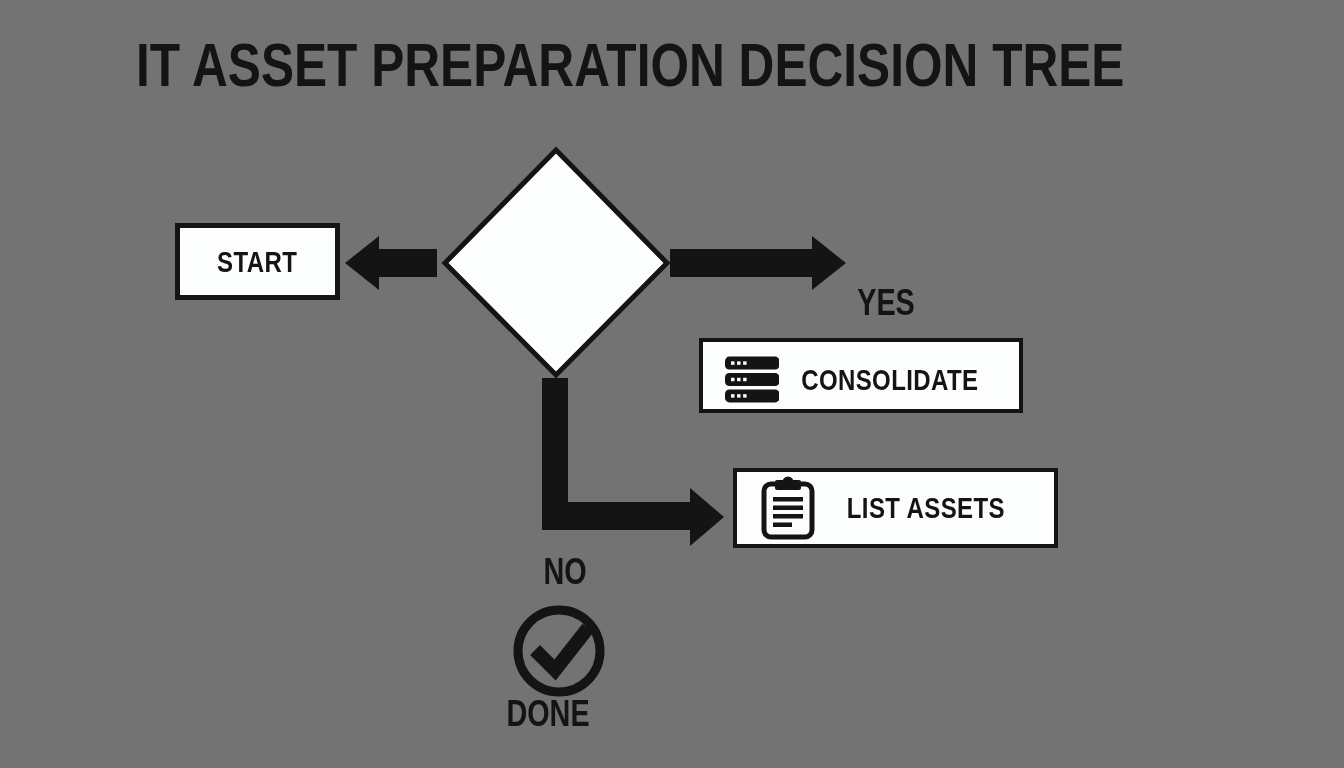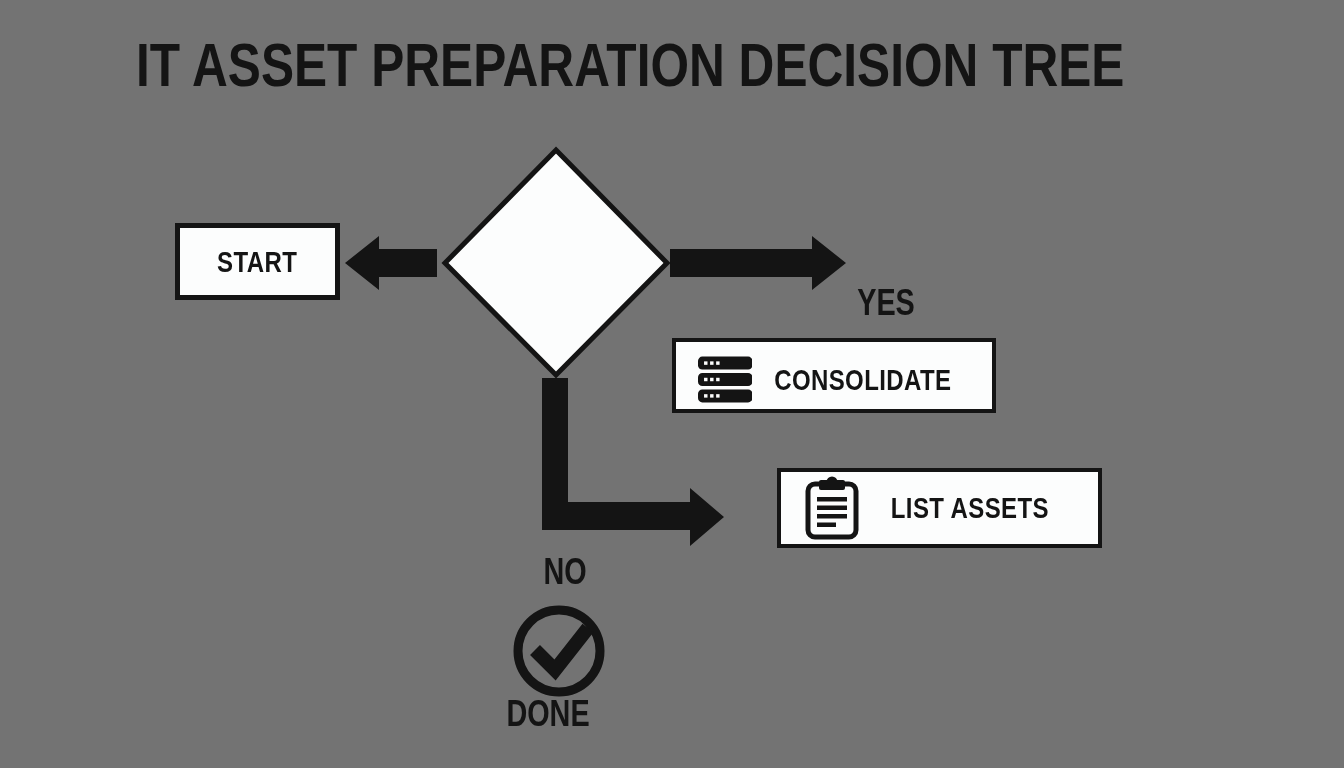--- a/index.html
+++ b/index.html
@@ -48,29 +48,28 @@
   .start-box {
     left: 175px; top: 223px;
     width: 165px; height: 77px;
     border: 5px solid #141414;
   }
   .icon-box {
     border: 4px solid #141414;
     justify-content: flex-start;
   }
   .consolidate-box {
-    left: 672px; top: 338px;
+    left: 699px; top: 338px;
     width: 324px; height: 75px;
     padding: 8px 18px 0 22px;
   }
   .listassets-box {
     left: 733px; top: 468px;
     width: 325px; height: 80px;
     padding: 0 18px 0 24px;
-    margin-left: 44px;
   }
   .icon-box .box-label-wrap {
     flex: 1;
     text-align: center;
   }
   .decision-label {
     left: 446px; top: 241px;
     width: 220px; height: 44px;
     display: flex;
     align-items: center;

